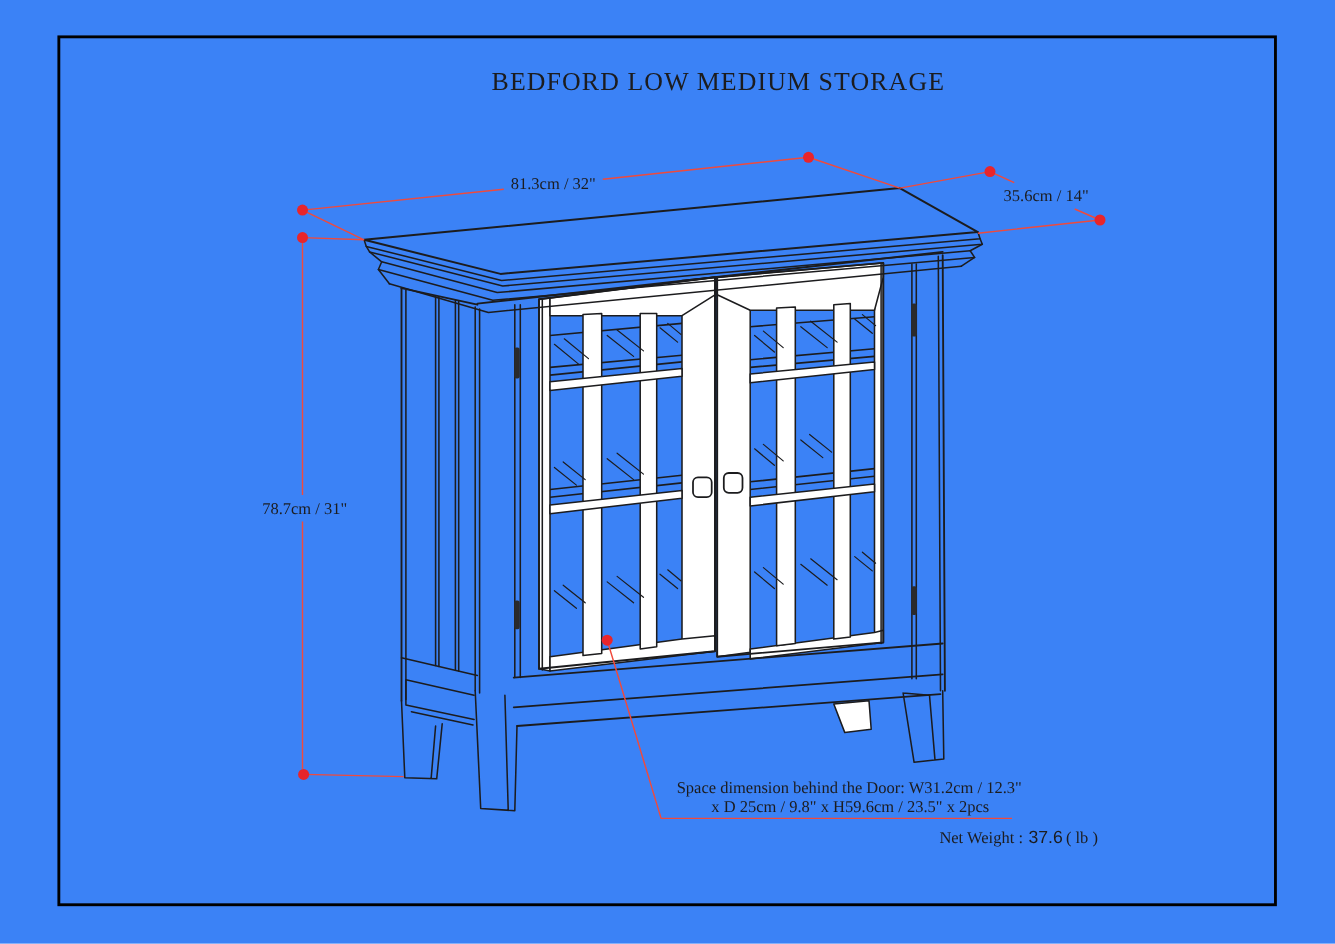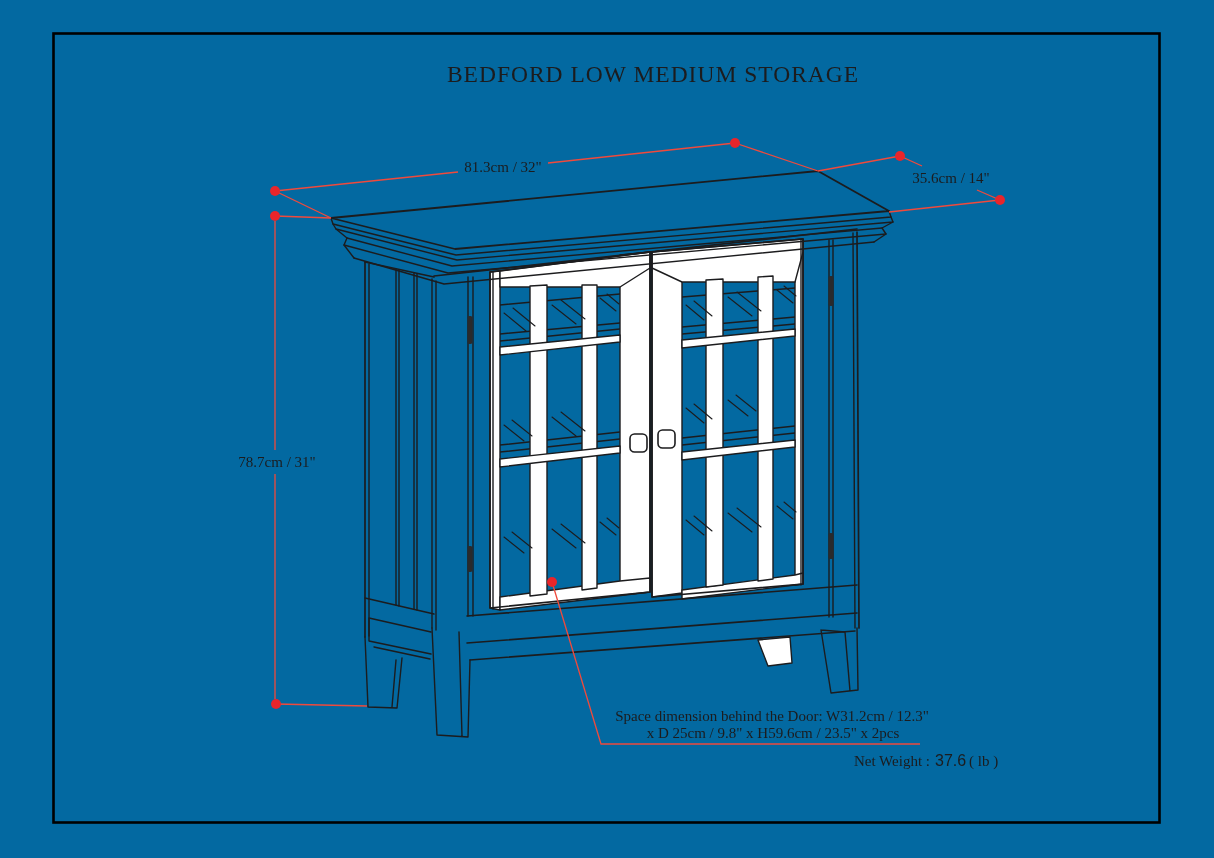--- a/index.html
+++ b/index.html
@@ -1,16 +1,16 @@
 <!DOCTYPE html>
 <html><head>
 <meta charset="utf-8">
 <style>
   html,body{margin:0;padding:0;background:#ffffff;}
-  .page{position:relative;width:1214px;height:858px;background:#0369a1;overflow:hidden;}
+  .page{position:relative;width:1214px;height:858px;background:#3b82f6;overflow:hidden;}
   svg{position:absolute;left:0;top:0;}
   text{font-family:"Liberation Serif","DejaVu Serif",serif;fill:#1c1c1e;}
   .title-text{font-size:23.5px;letter-spacing:1px;}
   .dim-text{font-size:15px;}
   .note-text{font-size:15px;}
   .net-value{font-family:"Liberation Sans","DejaVu Sans",sans-serif;font-size:16px;}
 </style>
 </head>
 <body>
 

